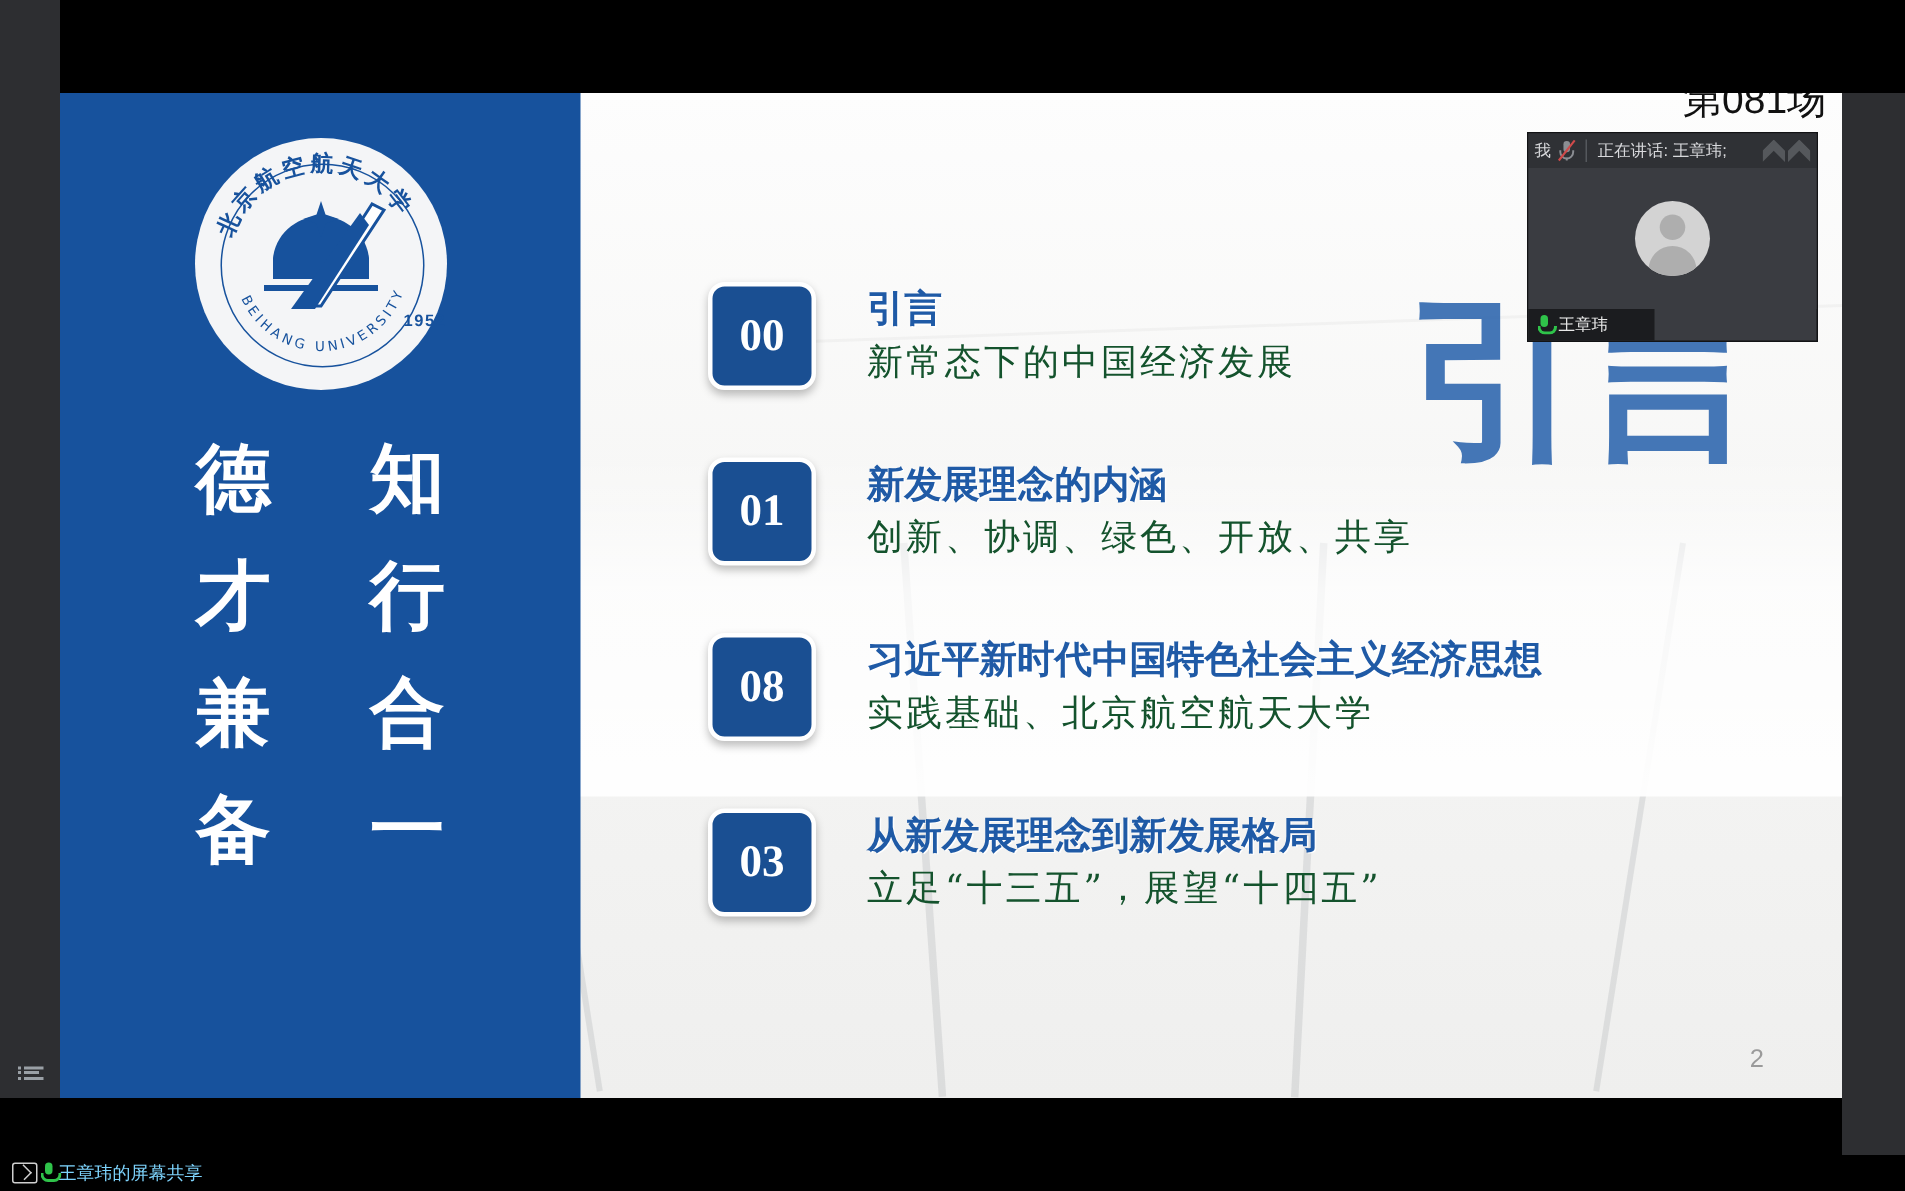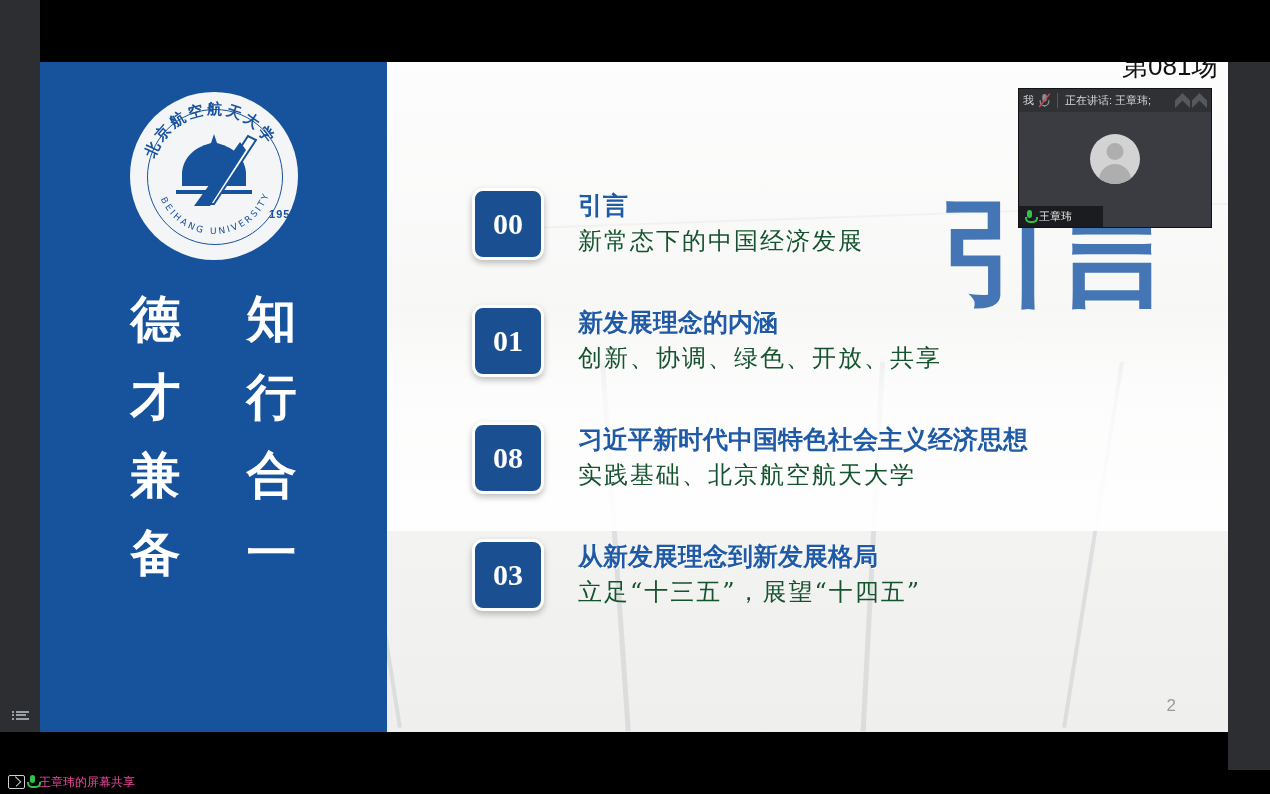--- a/index.html
+++ b/index.html
@@ -166,21 +166,21 @@
     border-bottom:2px solid #2fc34a;border-left:2px solid #2fc34a;border-right:2px solid #2fc34a;
     border-radius:0 0 5px 5px;}
   .title-clip{
     position:absolute;left:1040px;top:62px;width:190px;height:34px;overflow:hidden;
   }
 
   
   .statusbar{
     position:absolute;left:0;top:770px;width:1270px;height:24px;background:#000;
     display:flex;align-items:center;gap:2px;padding-left:8px;box-sizing:border-box;
-    color:#ec4899;font-size:12px;
+    color:#7dd3fc;font-size:12px;
   }
   .share-ico{
     width:15px;height:12px;border:1.5px solid #cfcfcf;border-radius:2px;position:relative;
   }
   .share-ico:after{
     content:"";position:absolute;left:3px;top:2px;width:7px;height:6px;
     border-top:1.5px solid #cfcfcf;border-right:1.5px solid #cfcfcf;
     transform:rotate(45deg);
   }
   .mic-green2{width:10px;height:14px;position:relative;}

